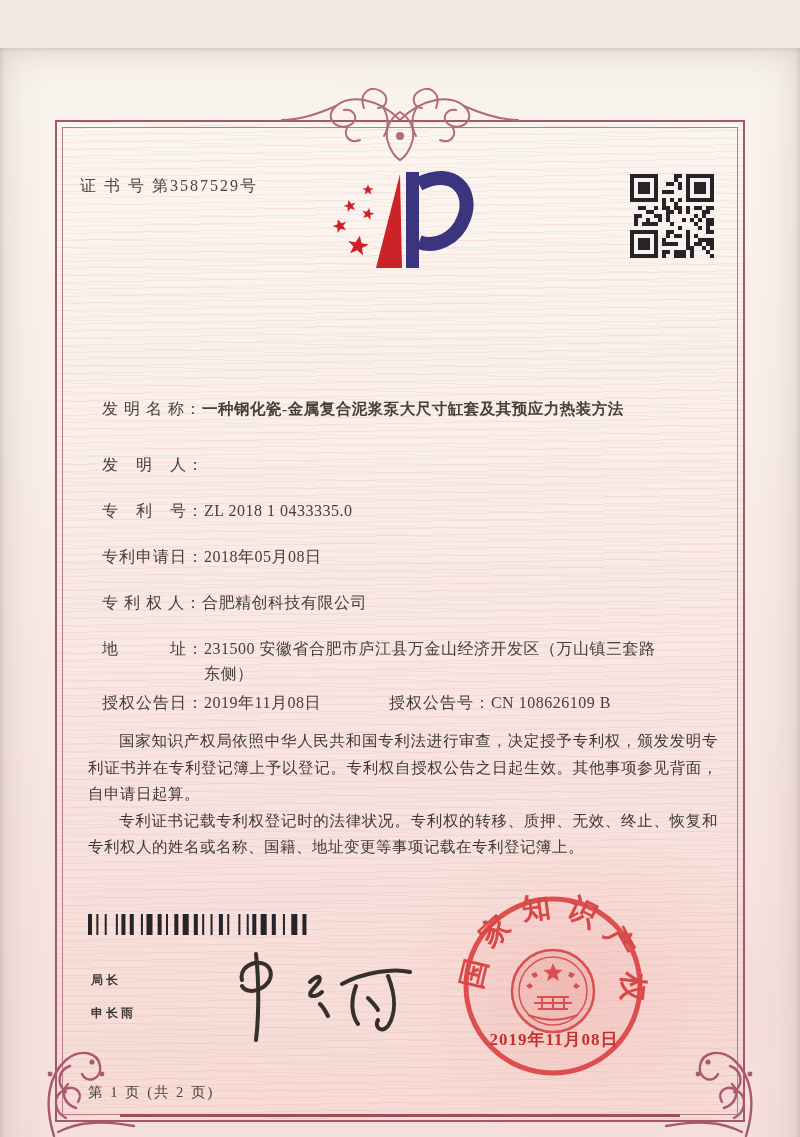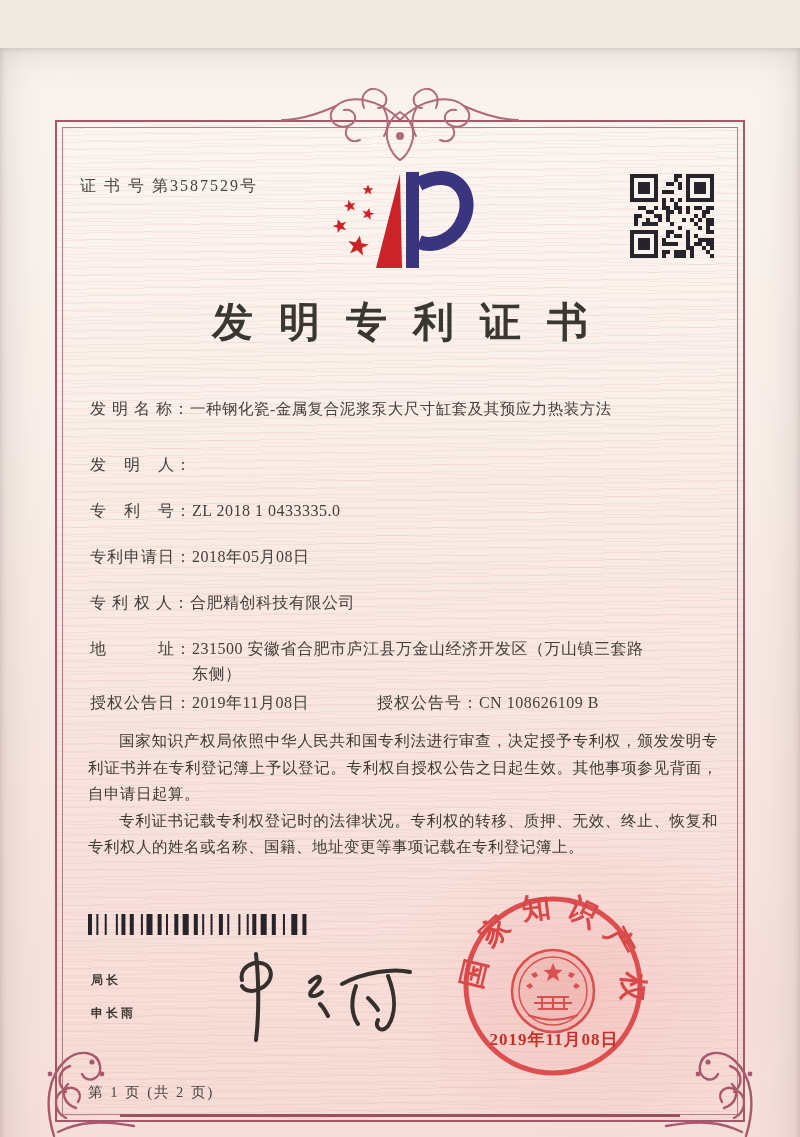--- a/index.html
+++ b/index.html
@@ -23,25 +23,25 @@
     border:1px solid #b87a87;box-sizing:border-box;}
   .frame-bottom-heavy{position:absolute;left:120px;top:1066px;width:560px;height:3px;background:#9c4f5e;}
 
   .cert-no{position:absolute;left:80px;top:128px;font-size:16px;color:#4a443e;letter-spacing:2px;white-space:pre;}
   .qr{position:absolute;left:630px;top:126px;width:84px;height:84px;}
   .logo{position:absolute;left:322px;top:112px;width:176px;height:132px;}
 
   .title{position:absolute;left:88px;top:247px;width:624px;text-align:center;
     font-size:41px;font-weight:bold;color:#3a3733;letter-spacing:26px;text-indent:26px;white-space:nowrap;}
 
-  .row{position:absolute;left:90px;width:628px;display:flex;align-items:flex-start;
+  .row{position:absolute;left:102px;width:628px;display:flex;align-items:flex-start;
     font-size:16px;color:#45403a;line-height:25px;}
   .row .lab{white-space:pre;flex:none;letter-spacing:1px;}
   .row .val{letter-spacing:.5px;}
-  .val-name{font-size:15.5px;}
+  .val-name{font-size:15.5px;font-weight:bold;}
   .val-addr{width:452px;}
   .grant-group{display:flex;flex:none;}
   .grant-sep{width:68px;flex:none;}
 
   .body-text{position:absolute;left:88px;top:680px;width:630px;font-size:15.5px;
     color:#3f3a34;line-height:26.5px;text-align:justify;letter-spacing:.5px;}
   .body-text p{margin:0;text-indent:2em;}
 
   .barcode{position:absolute;left:88px;top:866px;width:220px;height:21px;}
 
@@ -248,21 +248,20 @@
       <rect x="4" y="4" width="20" height="20" fill="#f8f3ee"></rect>
       <rect x="8" y="8" width="12" height="12" fill="#26242a"></rect>
       <rect x="56" y="0" width="28" height="28" fill="#26242a"></rect>
       <rect x="60" y="4" width="20" height="20" fill="#f8f3ee"></rect>
       <rect x="64" y="8" width="12" height="12" fill="#26242a"></rect>
       <rect x="0" y="56" width="28" height="28" fill="#26242a"></rect>
       <rect x="4" y="60" width="20" height="20" fill="#f8f3ee"></rect>
       <rect x="8" y="64" width="12" height="12" fill="#26242a"></rect>
     </svg>
 
-  <div class="title">发明专利证书</div>
 
   <div class="row" style="top:348px">
     <span class="lab">发 明 名 称：</span>
     <span class="val val-name">一种钢化瓷-金属复合泥浆泵大尺寸缸套及其预应力热装方法</span>
   </div>
   <div class="row" style="top:404px">
     <span class="lab">发　明　人：</span>
   </div>
   <div class="row" style="top:450px">
     <span class="lab">专　利　号：</span>

